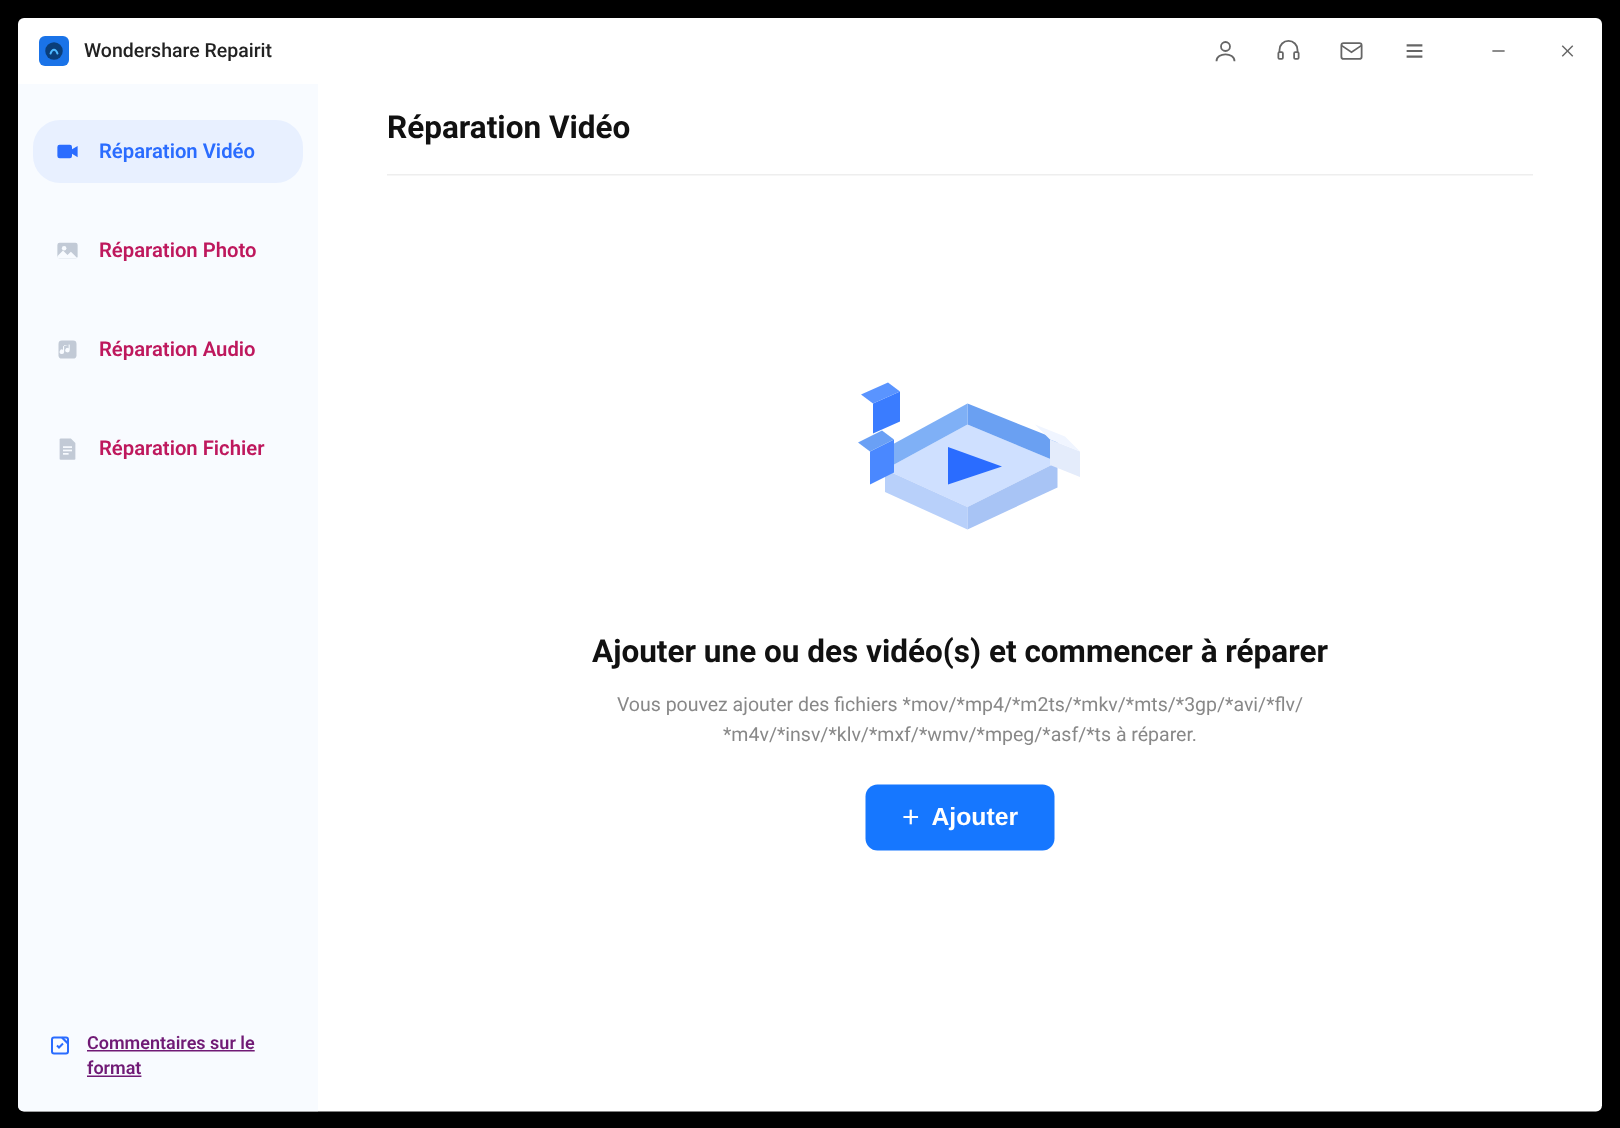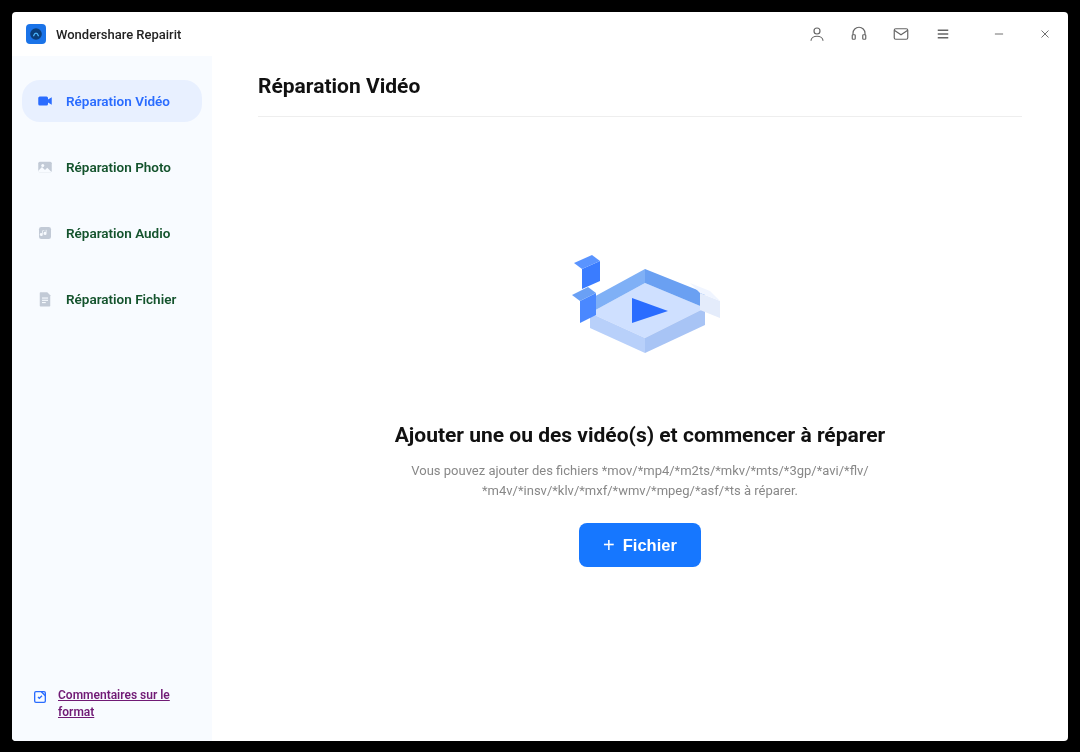--- a/index.html
+++ b/index.html
@@ -77,21 +77,21 @@
     .sidebar-item {
       display: flex;
       align-items: center;
       gap: 12px;
       padding: 12px 14px;
       border-radius: 18px;
       cursor: pointer;
       margin-bottom: 24px;
       font-size: 13.5px;
       font-weight: 600;
-      color: #14532d;
+      color: #be185d;
     }
     .sidebar-item.active {
       background: #e8f0ff;
       color: #2a6cff;
     }
     .sidebar-item .icon {
       width: 18px;
       height: 18px;
       display: flex;
       align-items: center;
@@ -308,18 +308,18 @@
               <polygon points="22,46 40,38 32,32 14,40" fill="#5a94ff"></polygon>
               <polygon points="20,78 36,70 36,92 20,100" fill="#4a88ff"></polygon>
               <polygon points="20,78 36,70 28,64 12,72" fill="#6aa0f5"></polygon>
             </g>
           </svg>
         </div>
         <div class="heading">Ajouter une ou des vidéo(s) et commencer à réparer</div>
         <div class="subtext">Vous pouvez ajouter des fichiers *mov/*mp4/*m2ts/*mkv/*mts/*3gp/*avi/*flv/ *m4v/*insv/*klv/*mxf/*wmv/*mpeg/*asf/*ts à réparer.</div>
         <button class="add-button">
           <span class="plus">+</span>
-          <span>Fichier</span>
+          <span>Ajouter</span>
         </button>
       </div>
     </div>
   </div>
 </div>
 
 </body></html>

